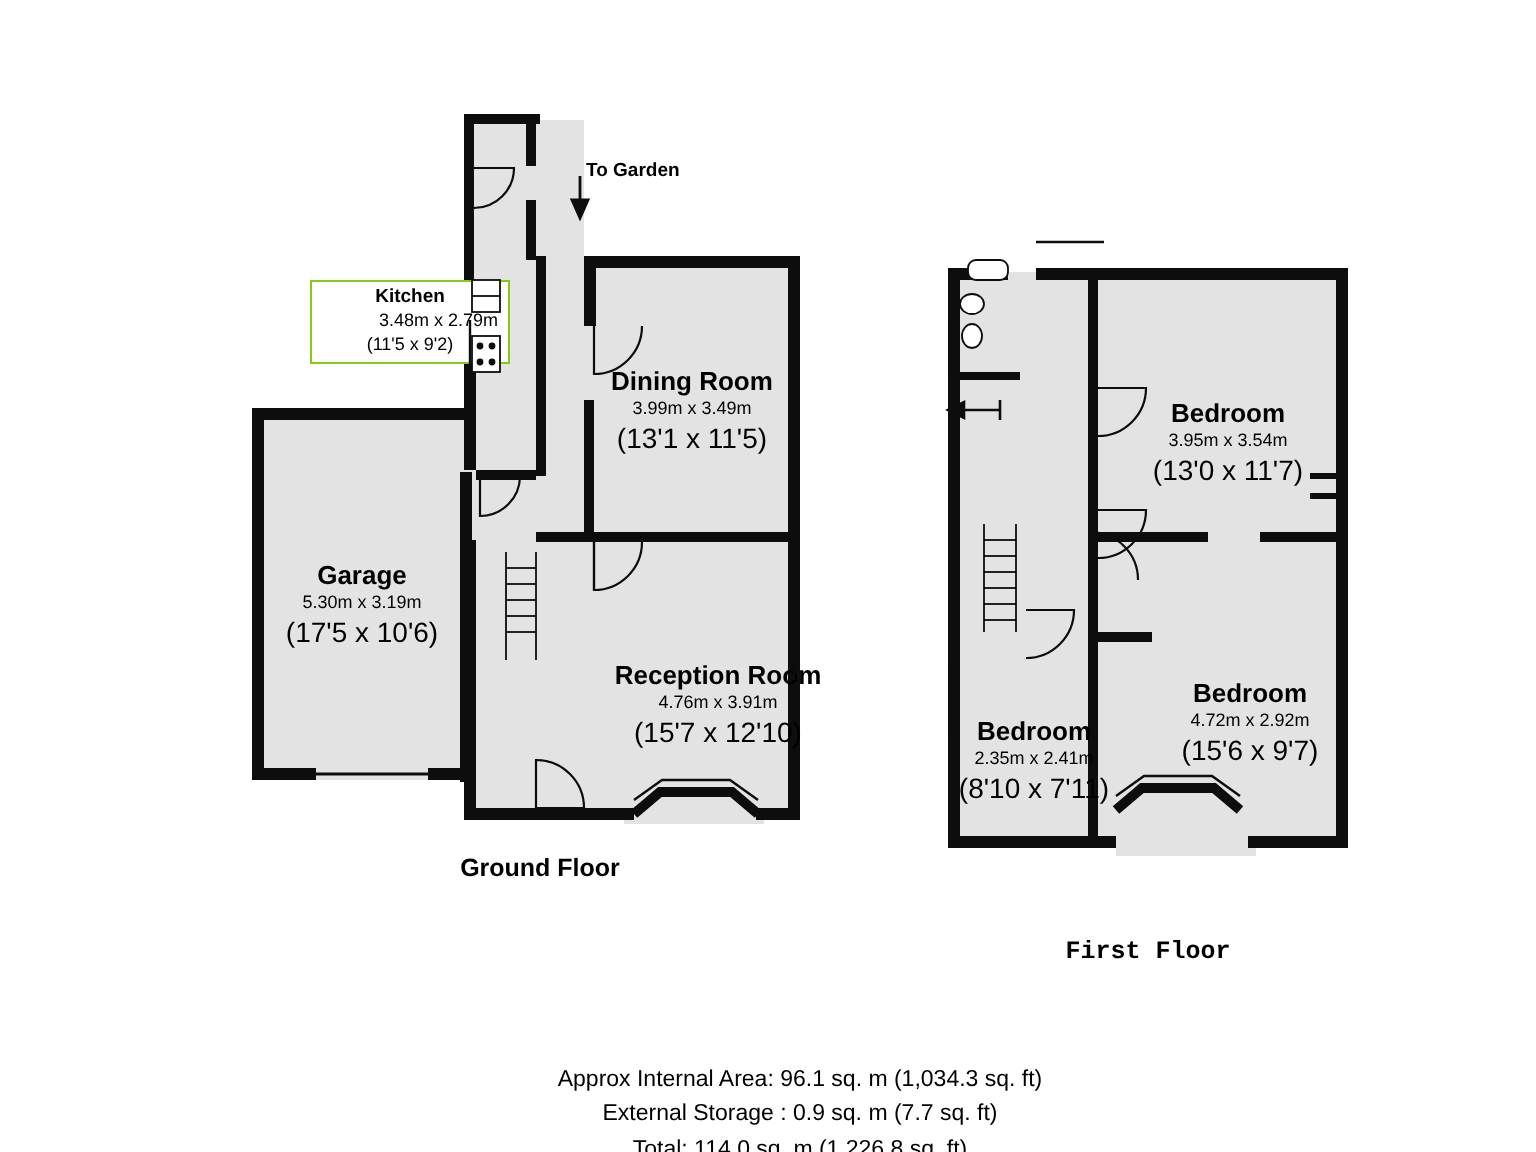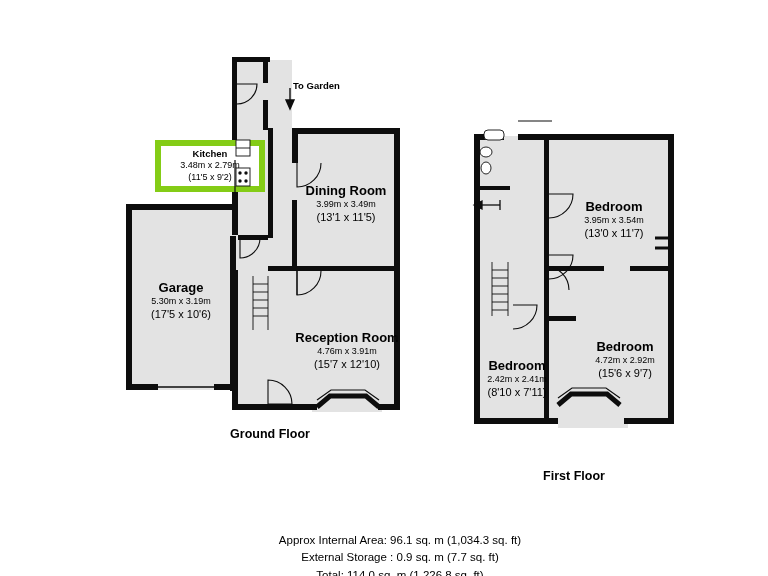--- a/index.html
+++ b/index.html
@@ -42,34 +42,34 @@
   .label .ttl {
     font-weight: bold;
     font-size: 13px;
     display: block;
   }
   .label .dim {
     font-size: 9px;
     display: block;
   }
   .label .imp {
-    font-size: 11px;
+    font-size: 14px;
     display: block;
   }
   .boxlabel {
     position: absolute;
     background: #ffffff;
-    border: 6px solid #84cc16;
+    border: 1px solid #84cc16;
     text-align: center;
     line-height: 1.3;
     padding: 2px 5px;
     white-space: nowrap;
   }
   .boxlabel .ttl { font-weight: bold; font-size: 9.5px; display: block; }
-  .boxlabel .dim { font-size: 9px; display: block; }
+  .boxlabel .dim { font-size: 9px; display: block; text-align: right; }
   .boxlabel .imp { font-size: 9px; display: block; }
 
   .floor-title {
     position: absolute;
     font-weight: bold;
     font-size: 12.5px;
     text-align: center;
     white-space: nowrap;
   }
   .garden-note {
@@ -152,21 +152,21 @@
       <span class="dim">3.99m x 3.49m</span>
       <span class="imp">(13'1 x 11'5)</span>
     </div>
 
     <div class="label" style="left:126px; top:280px; width:110px;">
       <span class="ttl">Garage</span>
       <span class="dim">5.30m x 3.19m</span>
       <span class="imp">(17'5 x 10'6)</span>
     </div>
 
-    <div class="label" style="left:292px; top:330px; width:110px;">
+    <div class="label" style="left:304px; top:330px; width:110px;">
       <span class="ttl">Reception Room</span>
       <span class="dim">4.76m x 3.91m</span>
       <span class="imp">(15'7 x 12'10)</span>
     </div>
 
     <div class="garden-note" style="left:273px; top:80px;margin-left:20px;">
       <span>To Garden</span>
     </div>
 
     <div class="floor-title" style="left:160px; top:427px; width:220px;">
@@ -202,25 +202,25 @@
     </div>
 
     <div class="label" style="left:130px; top:323px; width:110px;">
       <span class="ttl">Bedroom</span>
       <span class="dim">4.72m x 2.92m</span>
       <span class="imp">(15'6 x 9'7)</span>
     </div>
 
     <div class="label" style="left:22px; top:342px; width:110px;">
       <span class="ttl">Bedroom</span>
-      <span class="dim">2.42m x 2.41m</span>
+      <span class="dim">2.35m x 2.41m</span>
       <span class="imp">(8'10 x 7'11)</span>
     </div>
 
-    <div class="floor-title" style="left:24px; top:453px; width:220px;">
+    <div class="floor-title" style="left:24px; top:453px; width:220px;font-family:Liberation Mono, monospace;">
       <span>First Floor</span>
     </div>
   </div>
 
   <svg class="overlay" viewBox="0 0 768 576">
 
     <g stroke="#0d0d0d" stroke-width="5" fill="none">
       <path d="M317,407 L330,396 L366,396 L379,407"></path>
     </g>
     <g stroke="#0d0d0d" stroke-width="1.2" fill="none">

